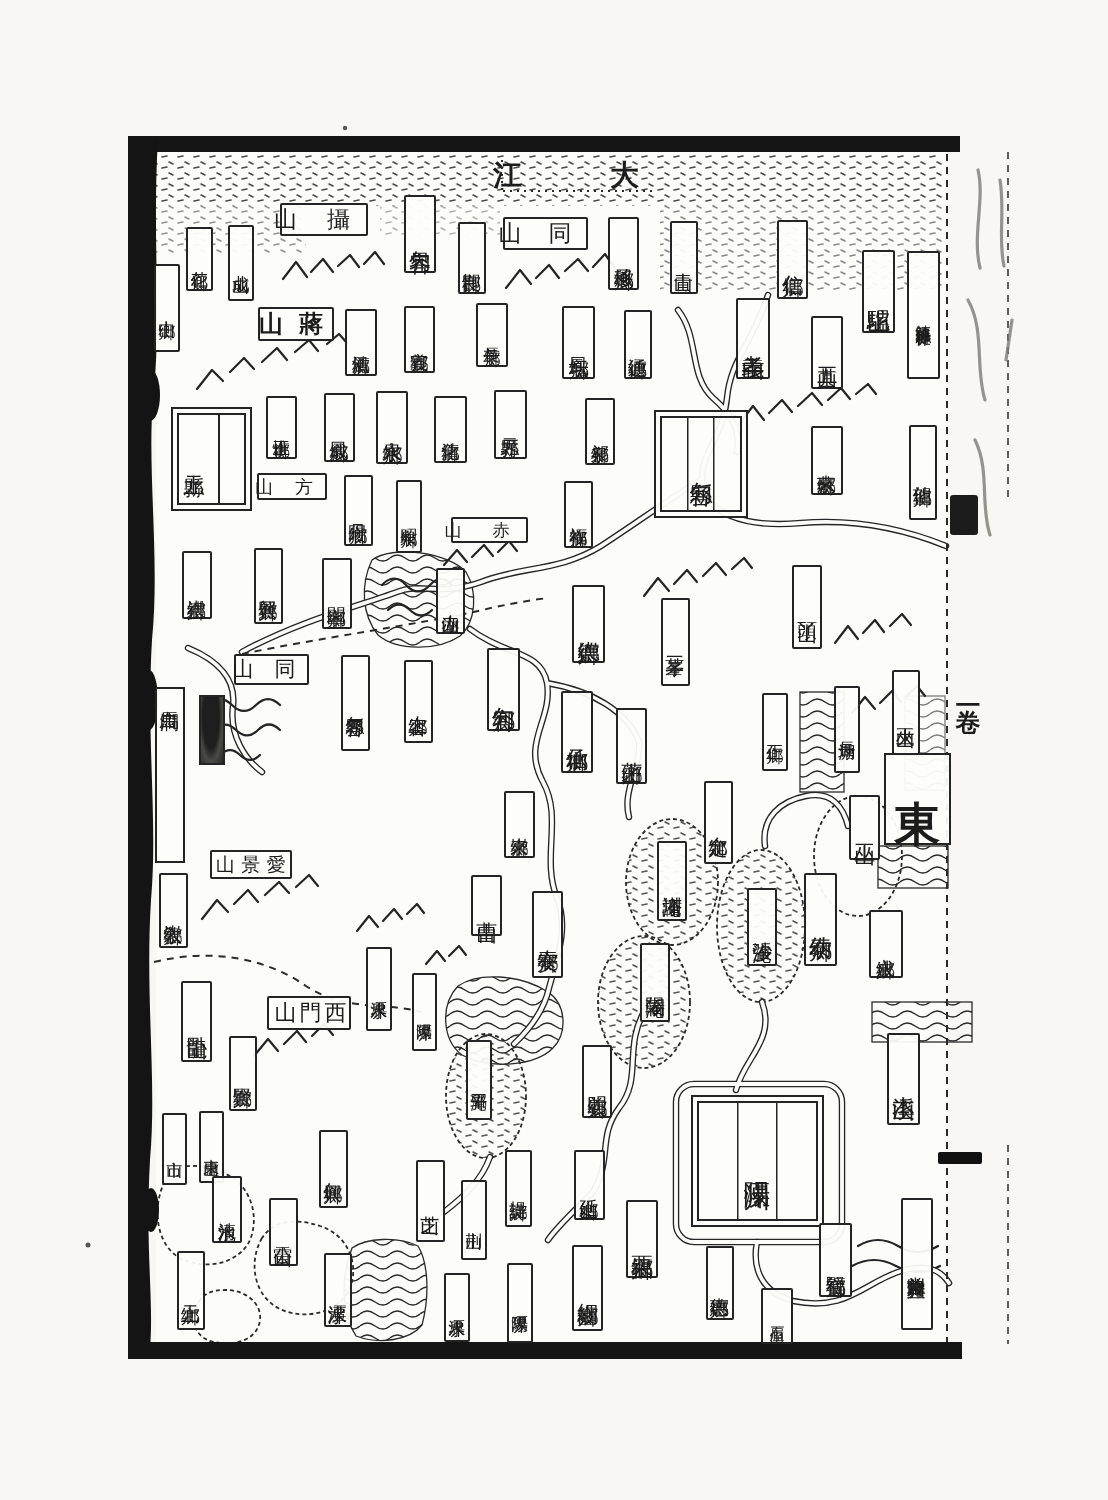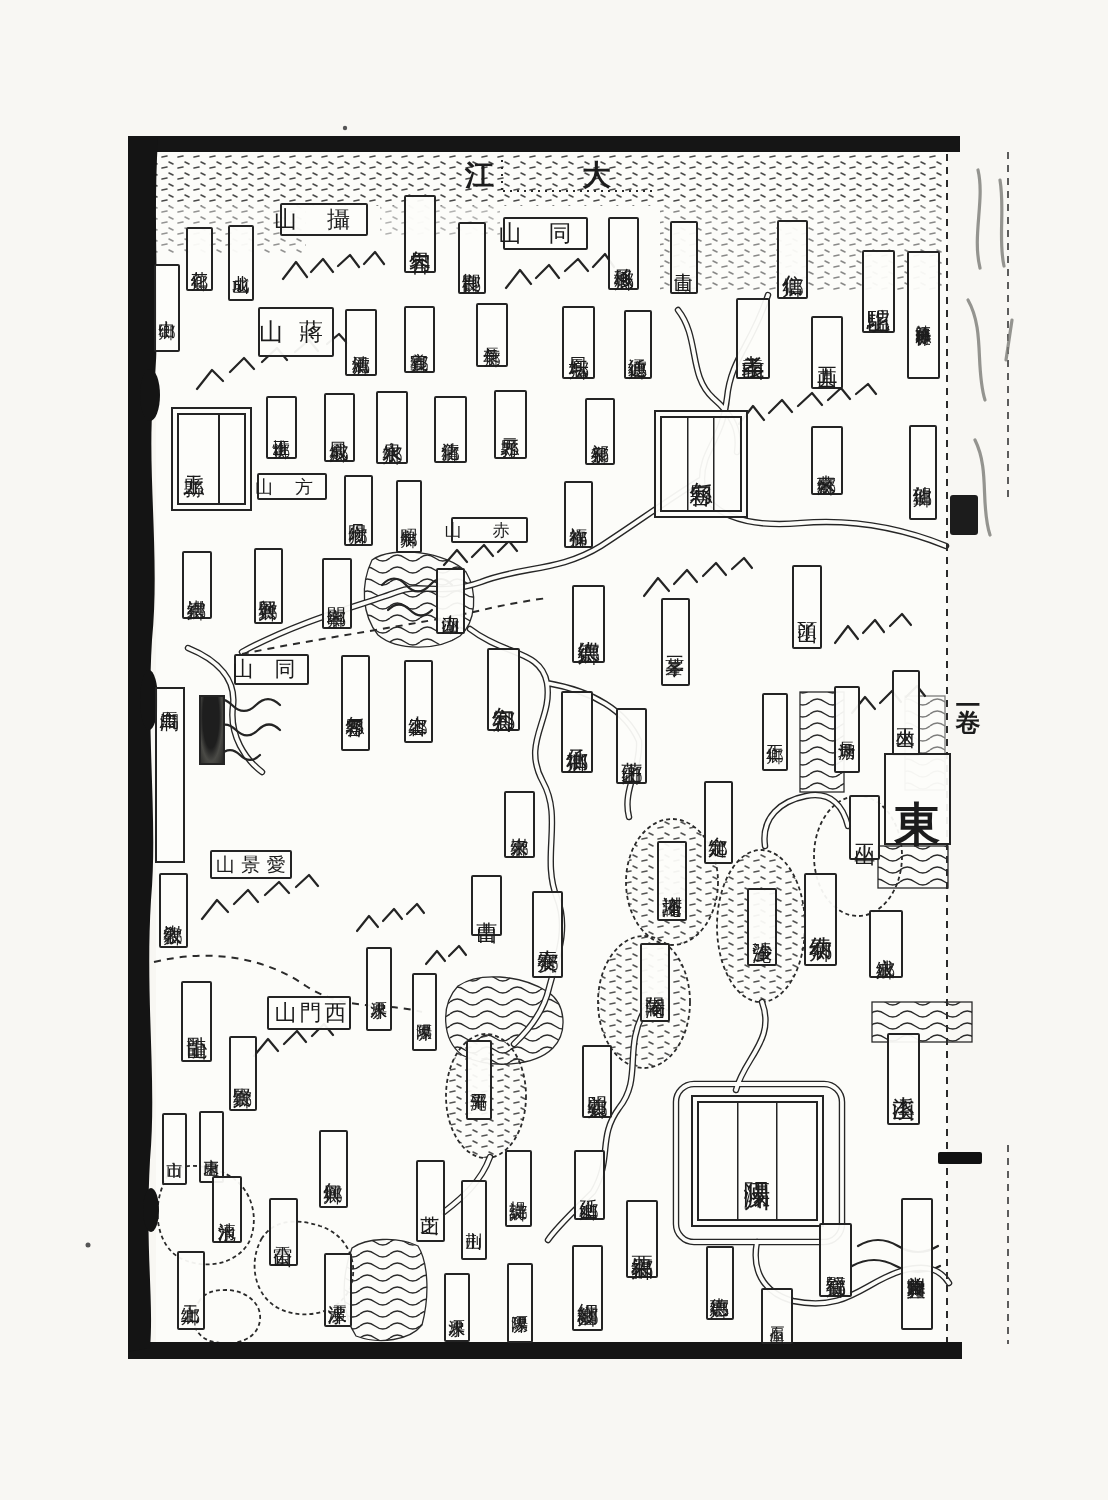--- a/index.html
+++ b/index.html
@@ -150,21 +150,21 @@
       <path class="frag" d="M975,440 C990,470 980,505 990,535"></path>
       <path class="frag" d="M1012,320 l-6,40"></path>
       <rect x="950" y="495" width="28" height="40" rx="3" fill="#1c1c1c"></rect>
       <rect x="938" y="1152" width="44" height="12" rx="2" fill="#111"></rect>
       <circle cx="345" cy="128" r="2.2" fill="#555"></circle>
       <circle cx="88" cy="1245" r="2.5" fill="#555"></circle>
     </g>
   </svg>
 
   <div id="labels">
-      <div class="lb plain hor" style="left: 500px; top: 156px; width: 158px; height: 38px;">
+      <div class="lb plain hor" style="left: 528px; top: 156px; width: 158px; height: 38px;">
         <span style="font-size: 29px; letter-spacing: 88px; padding-left: 6px;">江大</span>
       </div>
       <div class="lb box ver" style="left: 154px; top: 264px; width: 26px; height: 88px;">
         <span style="font-size: 17px;">中山鄉</span>
       </div>
       <div class="lb box ver" style="left: 186px; top: 227px; width: 27px; height: 64px;">
         <span style="font-size: 17px;">花仁鄉</span>
       </div>
       <div class="lb box ver" style="left: 228px; top: 225px; width: 26px; height: 76px;">
         <span style="font-size: 17px;">北成山</span>
@@ -189,21 +189,21 @@
       </div>
       <div class="lb box ver" style="left: 777px; top: 220px; width: 31px; height: 79px;">
         <span style="font-size: 21px;">仁信鄉</span>
       </div>
       <div class="lb box ver" style="left: 862px; top: 250px; width: 33px; height: 83px;">
         <span style="font-size: 23px;">駝騾山</span>
       </div>
       <div class="lb box ver" style="left: 907px; top: 251px; width: 33px; height: 128px;">
         <span style="font-size: 16px;">鎮江路丹徒縣界</span>
       </div>
-      <div class="lb box hor" style="left: 258px; top: 307px; width: 76px; height: 50px;">
+      <div class="lb box hor" style="left: 258px; top: 307px; width: 76px; height: 34px; font-weight: bold;">
         <span style="font-size: 24px; letter-spacing: 16px; padding-left: 6px;">山蔣</span>
       </div>
       <div class="lb box ver" style="left: 345px; top: 309px; width: 32px; height: 67px;">
         <span style="font-size: 18px;">清風鄉</span>
       </div>
       <div class="lb box ver" style="left: 404px; top: 306px; width: 31px; height: 67px;">
         <span style="font-size: 18px;">宣義鄉</span>
       </div>
       <div class="lb box ver" style="left: 476px; top: 303px; width: 32px; height: 64px;">
         <span style="font-size: 17px;">長草鄉</span>

